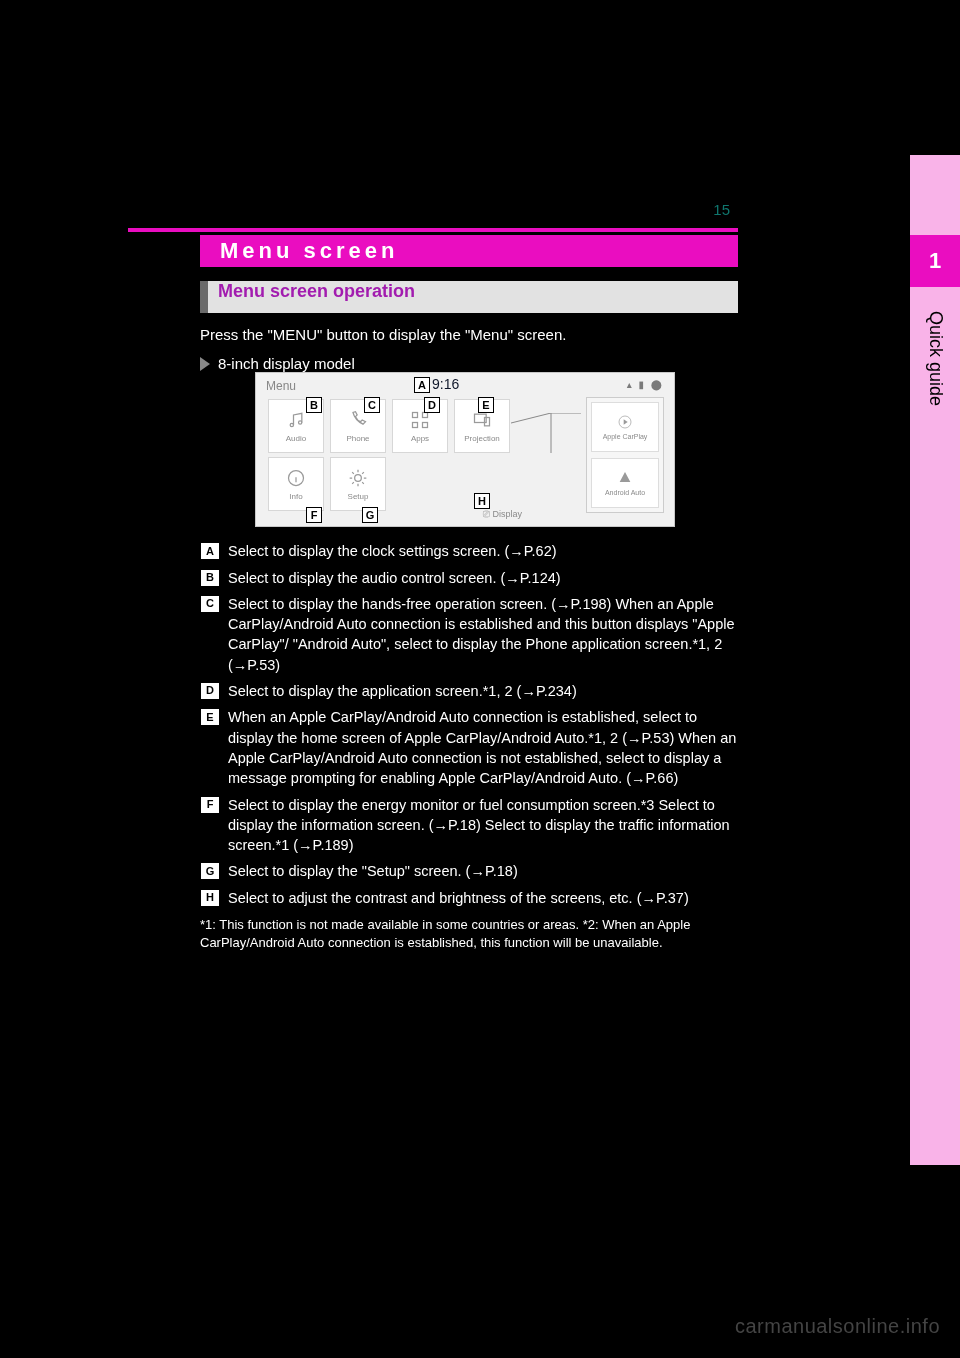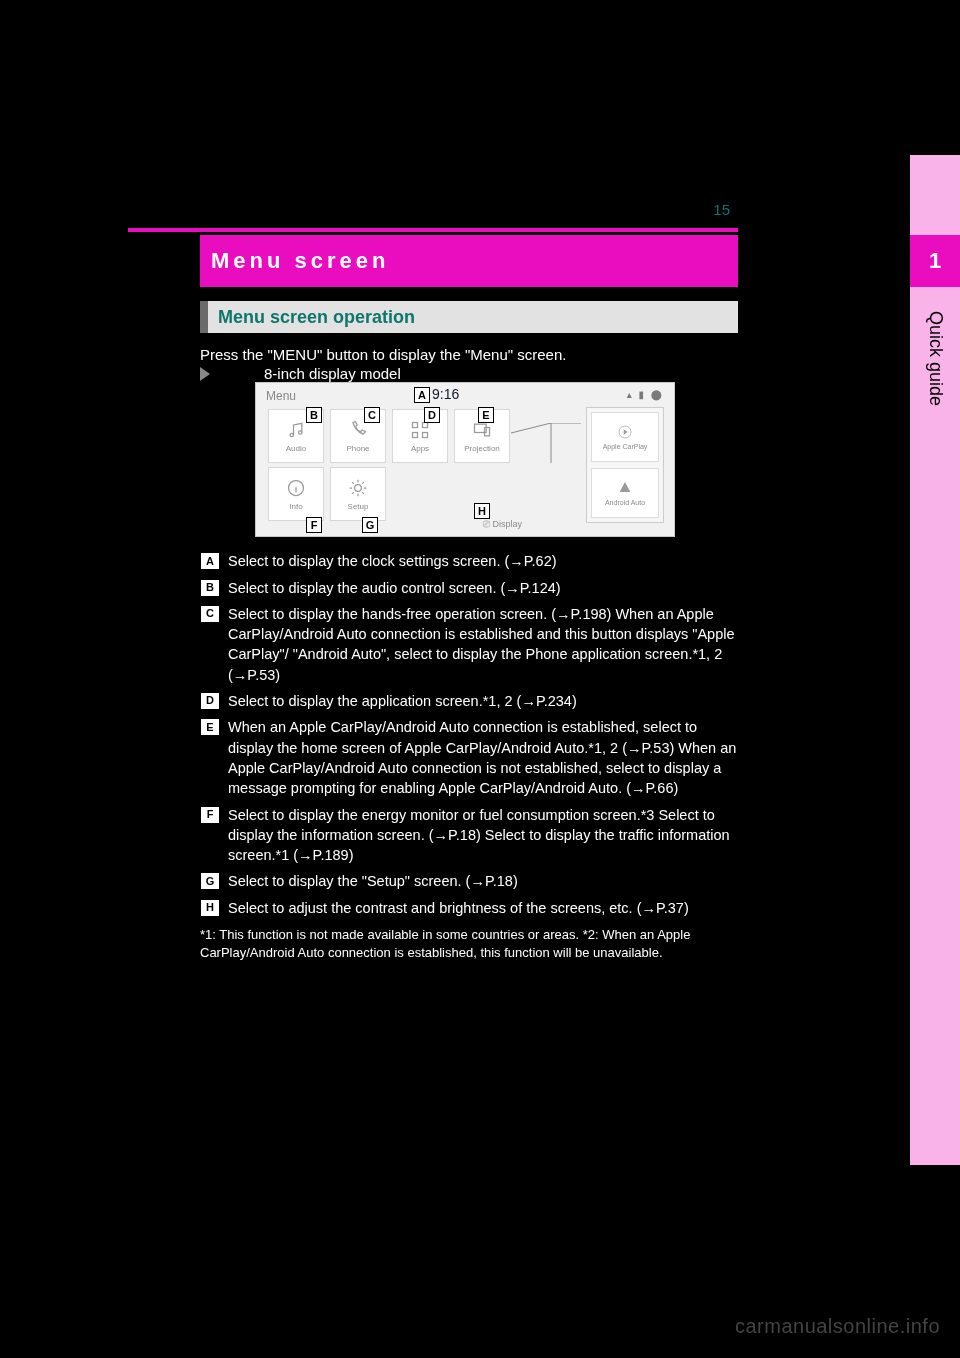--- a/index.html
+++ b/index.html
@@ -10,27 +10,27 @@
   .sidetab { position: absolute; right: 0; top: 155px; width: 50px; height: 1010px; background: #f9b3e8; }
   .sidetab-num-box { position: absolute; left: 0; top: 80px; width: 50px; height: 52px; background: #ea0dc0; color: #fff; font-size: 22px; font-weight: bold; display: flex; align-items: center; justify-content: center; }
   .sidetab-text { position: absolute; left: 0; top: 150px; width: 50px; height: 300px; color: #000; font-size: 18px; writing-mode: vertical-rl; text-orientation: mixed; display: flex; align-items: center; justify-content: flex-start; padding-top: 6px; }
 
   
   .divider { position: absolute; left: 128px; top: 228px; width: 610px; height: 4px; background: #ea0dc0; }
 
   
   .main { position: absolute; left: 200px; top: 235px; width: 538px; color: #fff; }
 
-  .title-bar { width: 538px; height: 52px; background: #ea0dc0; color: #fff; font-size: 22px; font-weight: bold; letter-spacing: 4px; display: flex; align-items: center; padding-left: 11px; }
-
-  .subhead-bar { width: 538px; height: 32px; margin-top: 14px; background: #e2e2e2; border-left: 8px solid #6a6a6a; color: #0f766e; font-size: 18px; font-weight: bold; display: flex; align-items: center; padding-left: 10px; }
+  .title-bar { width: 538px; height: 32px; background: #ea0dc0; color: #fff; font-size: 22px; font-weight: bold; letter-spacing: 4px; display: flex; align-items: center; padding-left: 20px; }
+
+  .subhead-bar { width: 538px; height: 32px; margin-top: 14px; background: #e2e2e2; border-left: 8px solid #6a6a6a; color: #a21caf; font-size: 18px; font-weight: bold; display: flex; align-items: flex-start; padding-left: 10px; }
 
   .intro { margin-top: 12px; font-size: 15px; line-height: 1.35; color: #fff; }
 
-  .caption-row { display: flex; align-items: center; gap: 46px; }
+  .caption-row { margin-top: 10px; display: flex; align-items: center; }
   .tri { width: 0; height: 0; border-top: 7px solid transparent; border-bottom: 7px solid transparent; border-left: 10px solid #888; margin-right: 8px; }
   .caption-row span { font-size: 15px; color: #fff; }
 
   
   .shot-wrap { width: 420px; margin-left: 55px; }
   .shot { position: relative; width: 420px; height: 155px; background: #f1f1f1; border: 1px solid #c8c8c8; }
   .shot .menu-label { position: absolute; left: 10px; top: 6px; font-size: 12px; color: #888; }
   .shot .clock { position: absolute; left: 176px; top: 3px; font-size: 14px; color: #0f172a; }
   .shot .status-icons { position: absolute; right: 10px; top: 6px; font-size: 10px; color: #7a7a7a; letter-spacing: 2px; }
   .shot .app-grid { position: absolute; left: 12px; top: 26px; width: 250px; display: grid; grid-template-columns: repeat(4, 56px); column-gap: 6px; row-gap: 4px; }

